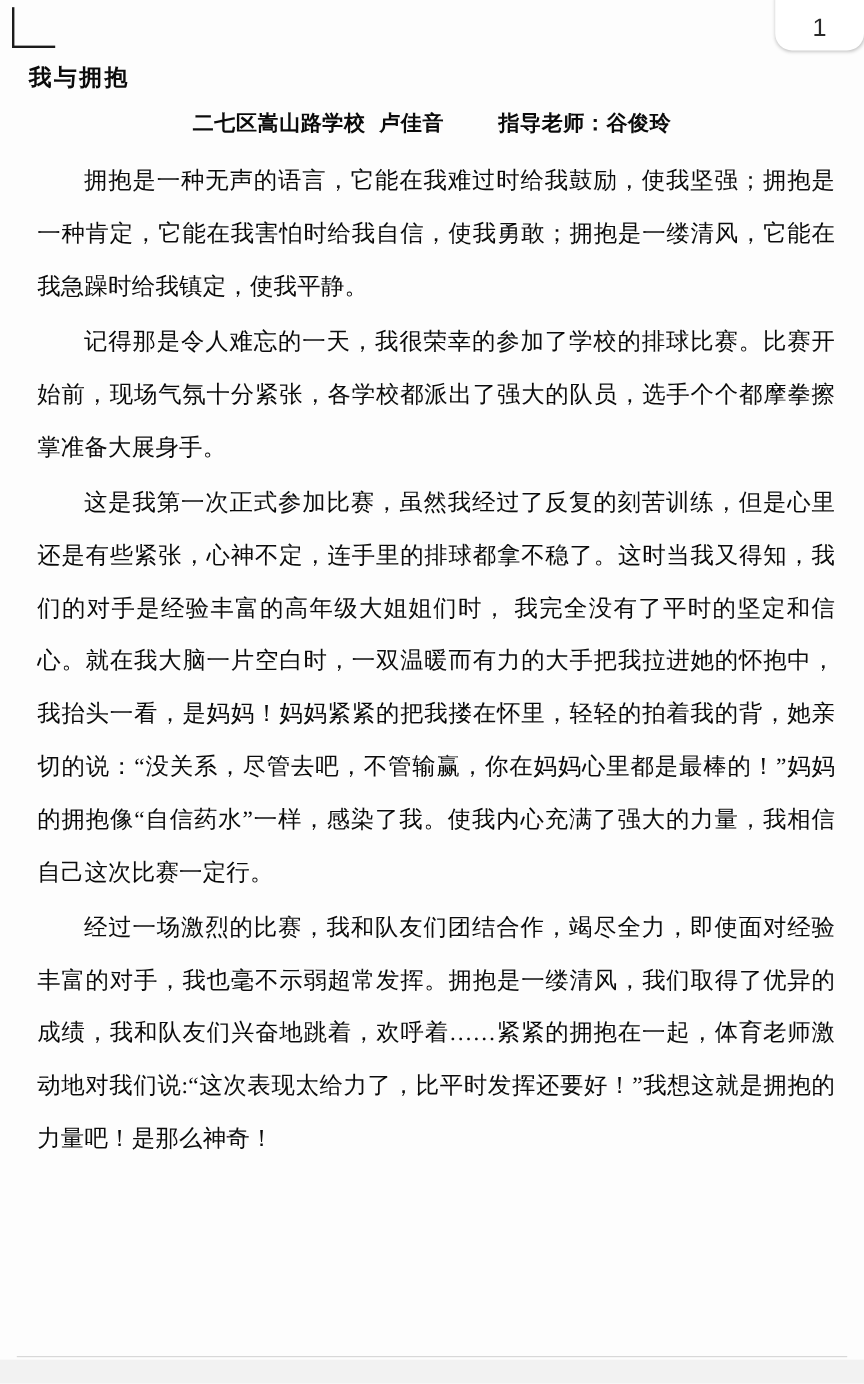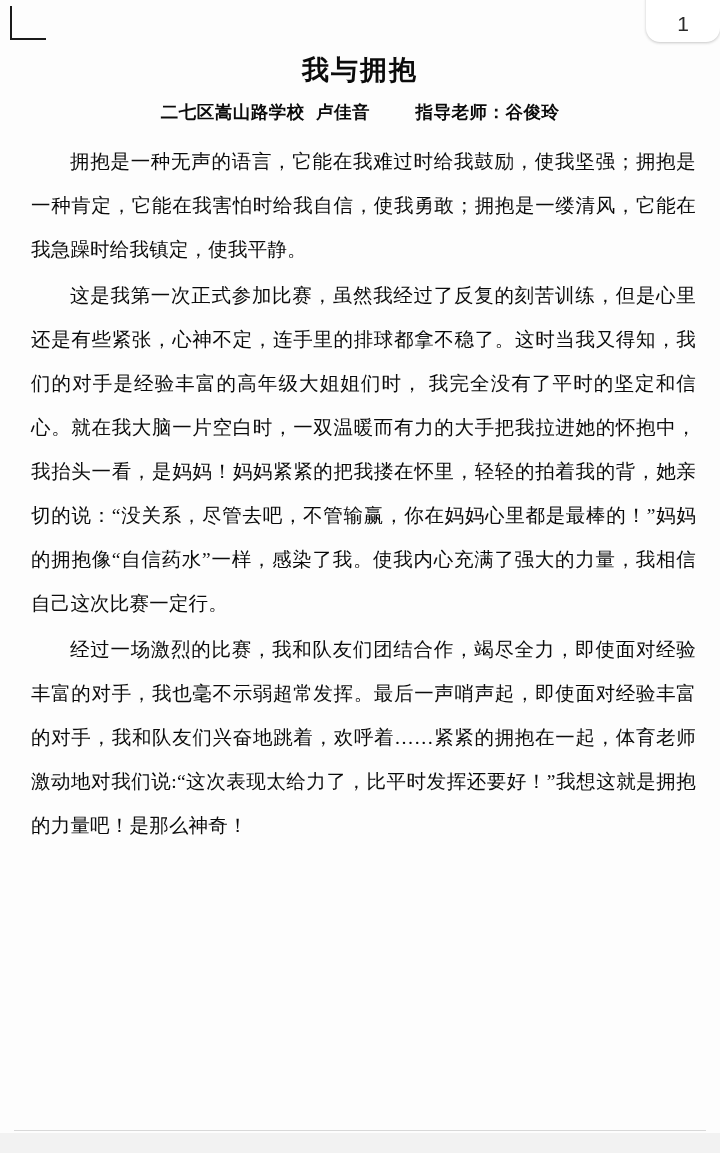--- a/index.html
+++ b/index.html
@@ -58,22 +58,21 @@
   .doc {
     position: absolute;
     left: 0;
     right: 0;
     top: 44px;
     padding: 0 24px;
     box-sizing: border-box;
   }
 
   .doc-title {
-    text-align: center;
-    font-size: 27px;
+    font-size: 19px;
     font-weight: bold;
     letter-spacing: 2px;
     margin: 8px 0 12px 0;
     font-family: "Liberation Sans", "DejaVu Sans", sans-serif;
   }
 
   .byline {
     text-align: center;
     font-size: 17.5px;
     font-weight: bold;
@@ -126,20 +125,21 @@
 
     <h1 class="doc-title">我与拥抱</h1>
 
     <div class="byline">
       <span class="school">二七区嵩山路学校</span>
       <span class="author">卢佳音</span>
       <span class="advisor">指导老师：谷俊玲</span>
     </div>
 
     <p class="para">拥抱是一种无声的语言，它能在我难过时给我鼓励，使我坚强；拥抱是一种肯定，它能在我害怕时给我自信，使我勇敢；拥抱是一缕清风，它能在我急躁时给我镇定，使我平静。</p>
+    <p class="para">记得那是令人难忘的一天，我很荣幸的参加了学校的排球比赛。比赛开始前，现场气氛十分紧张，各学校都派出了强大的队员，选手个个都摩拳擦掌准备大展身手。</p>
     <p class="para">这是我第一次正式参加比赛，虽然我经过了反复的刻苦训练，但是心里还是有些紧张，心神不定，连手里的排球都拿不稳了。这时当我又得知，我们的对手是经验丰富的高年级大姐姐们时， 我完全没有了平时的坚定和信心。就在我大脑一片空白时，一双温暖而有力的大手把我拉进她的怀抱中，我抬头一看，是妈妈！妈妈紧紧的把我搂在怀里，轻轻的拍着我的背，她亲切的说：“没关系，尽管去吧，不管输赢，你在妈妈心里都是最棒的！”妈妈的拥抱像“自信药水”一样，感染了我。使我内心充满了强大的力量，我相信自己这次比赛一定行。</p>
-    <p class="para">经过一场激烈的比赛，我和队友们团结合作，竭尽全力，即使面对经验丰富的对手，我也毫不示弱超常发挥。最后一声哨声起，即使面对经验丰富的对手，我和队友们兴奋地跳着，欢呼着……紧紧的拥抱在一起，体育老师激动地对我们说:“这次表现太给力了，比平时发挥还要好！”我想这就是拥抱的力量吧！是那么神奇！</p>
+    <p class="para">经过一场激烈的比赛，我和队友们团结合作，竭尽全力，即使面对经验丰富的对手，我也毫不示弱超常发挥。拥抱是一缕清风，我们取得了优异的成绩，我和队友们兴奋地跳着，欢呼着……紧紧的拥抱在一起，体育老师激动地对我们说:“这次表现太给力了，比平时发挥还要好！”我想这就是拥抱的力量吧！是那么神奇！</p>
 
   </div>
 
   <div class="footer-rule"></div>
   <div class="bottom-shade"></div>
 </div>
 
 </body></html>

